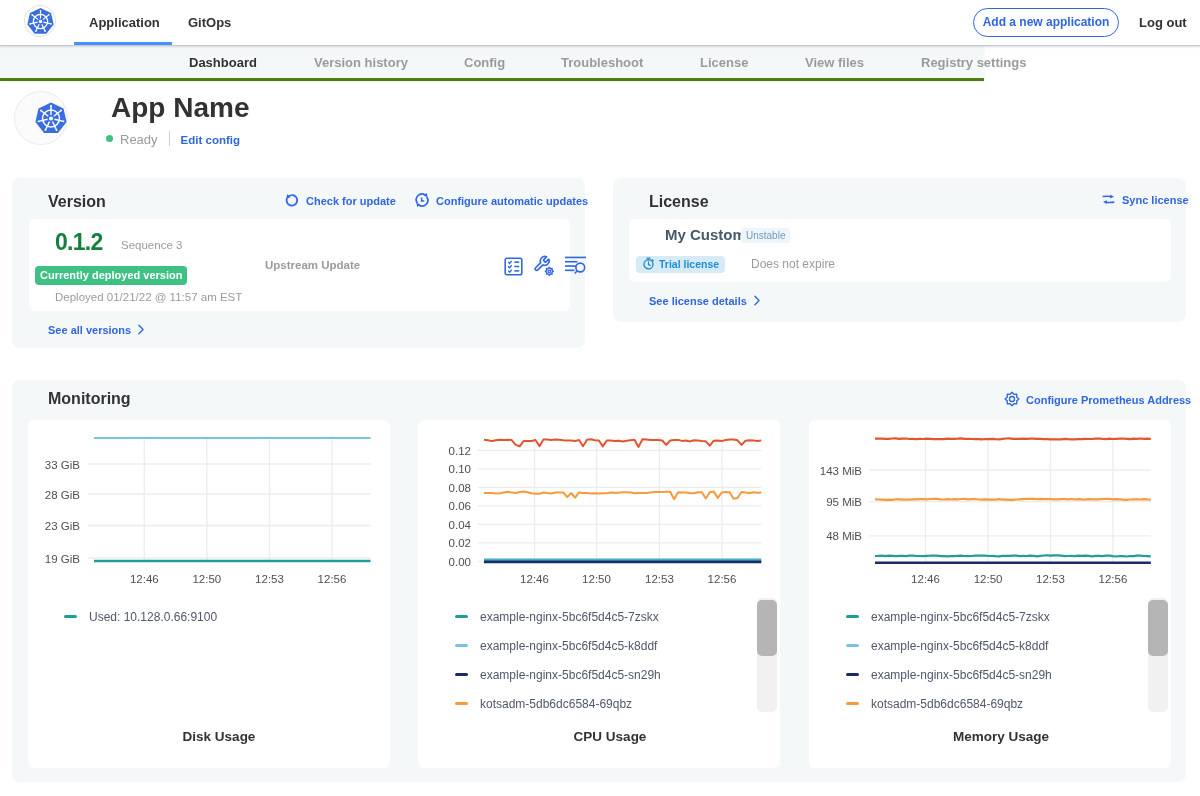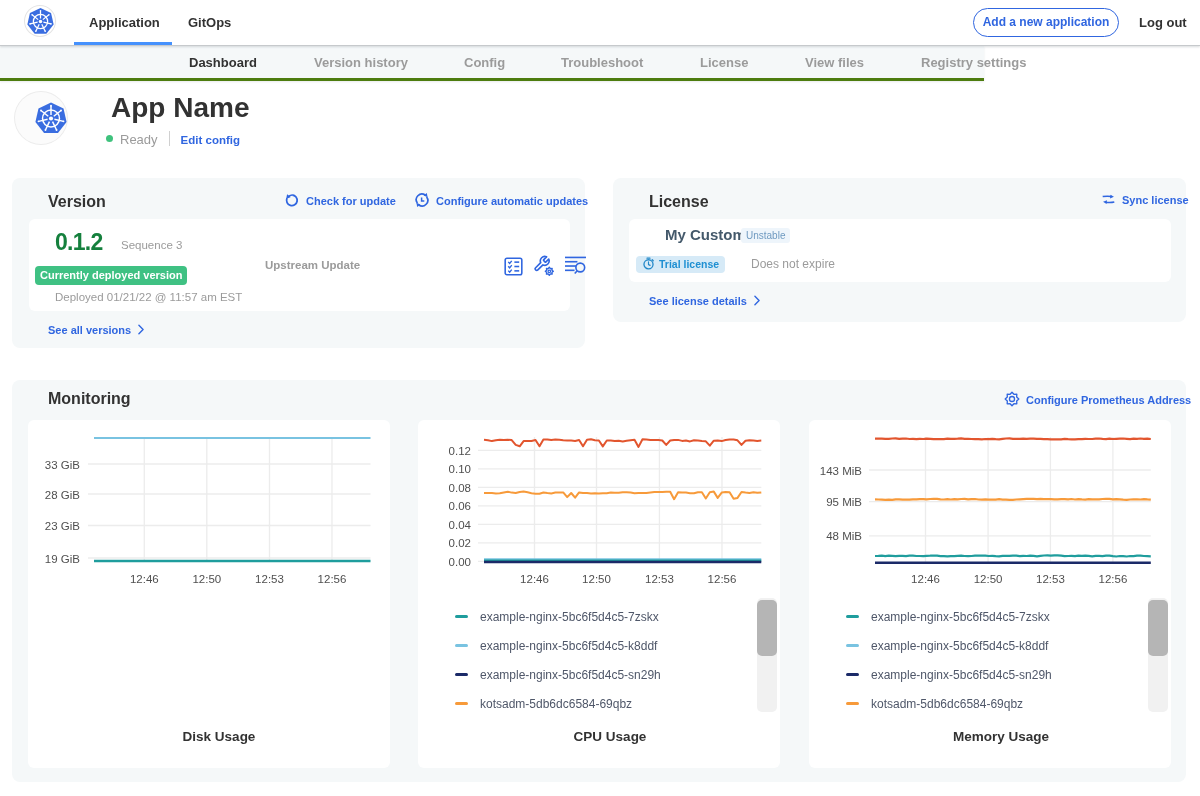--- a/index.html
+++ b/index.html
@@ -266,20 +266,21 @@
 <text x="241.4" y="163" text-anchor="middle" font-size="11.5" fill="#4f4f4f">12:53</text>
 <line x1="303.9" y1="17" x2="303.9" y2="143" stroke="#ececec" stroke-width="1.3"></line>
 <text x="303.9" y="163" text-anchor="middle" font-size="11.5" fill="#4f4f4f">12:56</text>
 <path d="M66.0,18.6 L69.4,18.7 L72.9,18.7 L76.3,18.8 L79.8,18.9 L83.2,18.5 L86.7,18.3 L90.1,18.8 L93.6,18.6 L97.0,18.5 L100.5,19.0 L103.9,18.9 L107.4,19.1 L110.8,18.9 L114.3,19.0 L117.7,18.6 L121.2,18.8 L124.6,19.1 L128.1,19.0 L131.5,19.1 L134.9,19.1 L138.4,18.6 L141.8,18.9 L145.3,18.9 L148.7,18.7 L152.2,18.4 L155.6,18.9 L159.1,18.8 L162.5,19.0 L166.0,19.2 L169.4,19.2 L172.9,19.3 L176.3,19.0 L179.8,19.1 L183.2,18.9 L186.7,19.2 L190.1,19.3 L193.6,18.8 L197.0,18.5 L200.5,18.4 L203.9,18.9 L207.3,18.8 L210.8,18.9 L214.2,18.7 L217.7,18.8 L221.1,18.7 L224.6,18.6 L228.0,18.8 L231.5,18.8 L234.9,19.1 L238.4,19.1 L241.8,19.3 L245.3,19.3 L248.7,19.4 L252.2,19.3 L255.6,18.8 L259.1,19.1 L262.5,19.3 L266.0,19.4 L269.4,19.2 L272.9,19.1 L276.3,18.8 L279.7,19.0 L283.2,19.0 L286.6,18.7 L290.1,18.5 L293.5,18.9 L297.0,19.2 L300.4,18.7 L303.9,19.0 L307.3,18.8 L310.8,18.6 L314.2,18.5 L317.7,18.8 L321.1,19.1 L324.6,18.6 L328.0,18.8 L331.5,18.5 L334.9,18.8 L338.4,18.7 L341.8,19.0" stroke="#e2552e" stroke-width="2.2" fill="none"></path>
 <path d="M66.0,79.4 L69.4,79.5 L72.9,79.6 L76.3,79.8 L79.8,79.7 L83.2,79.9 L86.7,79.3 L90.1,79.3 L93.6,79.6 L97.0,79.6 L100.5,79.7 L103.9,79.3 L107.4,79.3 L110.8,79.1 L114.3,79.2 L117.7,79.3 L121.2,79.0 L124.6,78.9 L128.1,78.9 L131.5,79.4 L134.9,79.5 L138.4,79.2 L141.8,79.5 L145.3,79.1 L148.7,79.3 L152.2,79.0 L155.6,78.8 L159.1,79.3 L162.5,79.1 L166.0,79.0 L169.4,79.5 L172.9,79.7 L176.3,79.3 L179.8,79.7 L183.2,79.5 L186.7,79.6 L190.1,79.2 L193.6,79.6 L197.0,79.6 L200.5,79.8 L203.9,79.9 L207.3,79.5 L210.8,79.3 L214.2,79.1 L217.7,78.9 L221.1,78.8 L224.6,78.9 L228.0,79.1 L231.5,78.9 L234.9,79.2 L238.4,79.1 L241.8,79.1 L245.3,79.4 L248.7,79.3 L252.2,79.2 L255.6,79.2 L259.1,79.4 L262.5,79.0 L266.0,79.5 L269.4,79.1 L272.9,79.4 L276.3,79.6 L279.7,79.1 L283.2,79.4 L286.6,79.3 L290.1,79.3 L293.5,79.0 L297.0,78.8 L300.4,78.8 L303.9,79.3 L307.3,79.1 L310.8,79.4 L314.2,79.7 L317.7,79.8 L321.1,79.5 L324.6,79.3 L328.0,79.3 L331.5,79.5 L334.9,79.1 L338.4,79.4 L341.8,79.6" stroke="#f79a3a" stroke-width="2.2" fill="none"></path>
 <path d="M66.0,136.0 L69.4,135.9 L72.9,135.6 L76.3,136.1 L79.8,135.7 L83.2,135.8 L86.7,136.2 L90.1,135.8 L93.6,135.9 L97.0,136.1 L100.5,135.7 L103.9,135.7 L107.4,136.0 L110.8,136.0 L114.3,136.2 L117.7,135.8 L121.2,135.7 L124.6,135.5 L128.1,135.7 L131.5,136.2 L134.9,136.2 L138.4,136.3 L141.8,136.1 L145.3,136.2 L148.7,135.8 L152.2,135.7 L155.6,136.0 L159.1,136.2 L162.5,136.0 L166.0,135.7 L169.4,135.6 L172.9,135.6 L176.3,135.6 L179.8,136.0 L183.2,135.8 L186.7,136.2 L190.1,136.4 L193.6,135.9 L197.0,135.8 L200.5,135.9 L203.9,135.6 L207.3,135.7 L210.8,136.2 L214.2,135.8 L217.7,136.0 L221.1,135.7 L224.6,135.9 L228.0,136.3 L231.5,135.9 L234.9,135.5 L238.4,135.4 L241.8,135.7 L245.3,135.4 L248.7,135.4 L252.2,135.6 L255.6,136.1 L259.1,136.0 L262.5,135.9 L266.0,136.1 L269.4,135.7 L272.9,135.9 L276.3,135.7 L279.7,135.9 L283.2,136.3 L286.6,135.8 L290.1,135.9 L293.5,136.1 L297.0,135.7 L300.4,135.7 L303.9,136.2 L307.3,136.5 L310.8,136.0 L314.2,136.2 L317.7,136.5 L321.1,136.0 L324.6,136.1 L328.0,135.7 L331.5,135.7 L334.9,136.0 L338.4,136.1 L341.8,136.3" stroke="#1f9d9d" stroke-width="2.2" fill="none"></path>
 <path d="M66,142.8 L341.8,142.8" stroke="#1b2a68" stroke-width="2.6" fill="none"></path>
 </svg>
 
 <div class="legend" style="left:44px; top:602px;">
+  <div class="legitem"><span class="dash" style="background:#1f9d9d;"></span>Used: 10.128.0.66:9100</div>
 </div>
 <div class="chartttl" style="left:28px;">Disk Usage</div>
 
 <div class="legend" style="left:435px; top:602px;">
   <div class="legitem"><span class="dash" style="background:#1f9d9d;"></span>example-nginx-5bc6f5d4c5-7zskx</div>
   <div class="legitem"><span class="dash" style="background:#79c3e1;"></span>example-nginx-5bc6f5d4c5-k8ddf</div>
   <div class="legitem"><span class="dash" style="background:#1b2a68;"></span>example-nginx-5bc6f5d4c5-sn29h</div>
   <div class="legitem"><span class="dash" style="background:#f79a3a;"></span>kotsadm-5db6dc6584-69qbz</div>
 </div>
 <div class="sbar" style="left:757px; top:598px;"></div>

